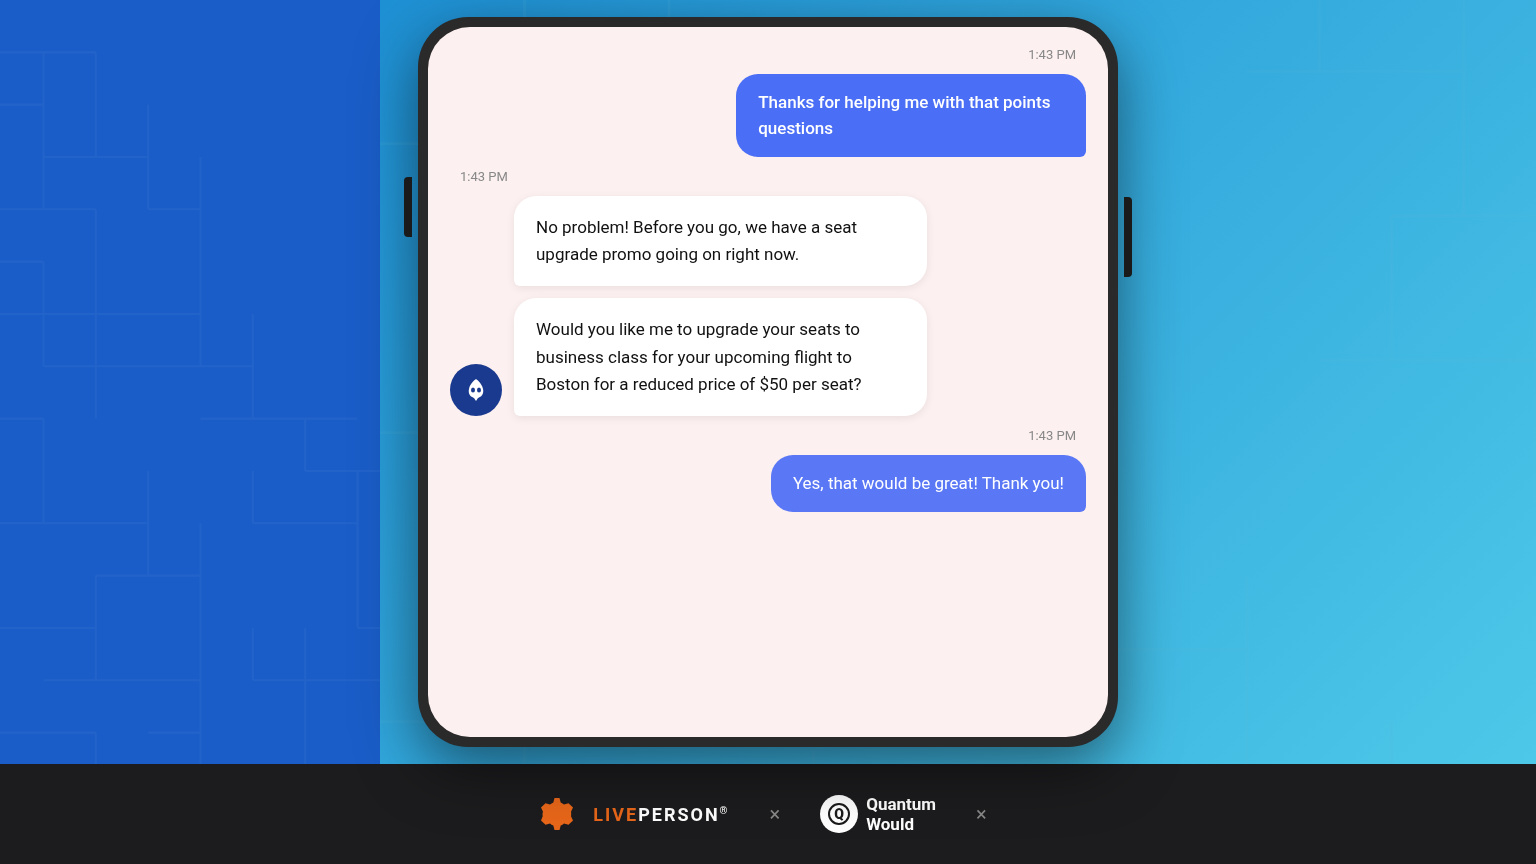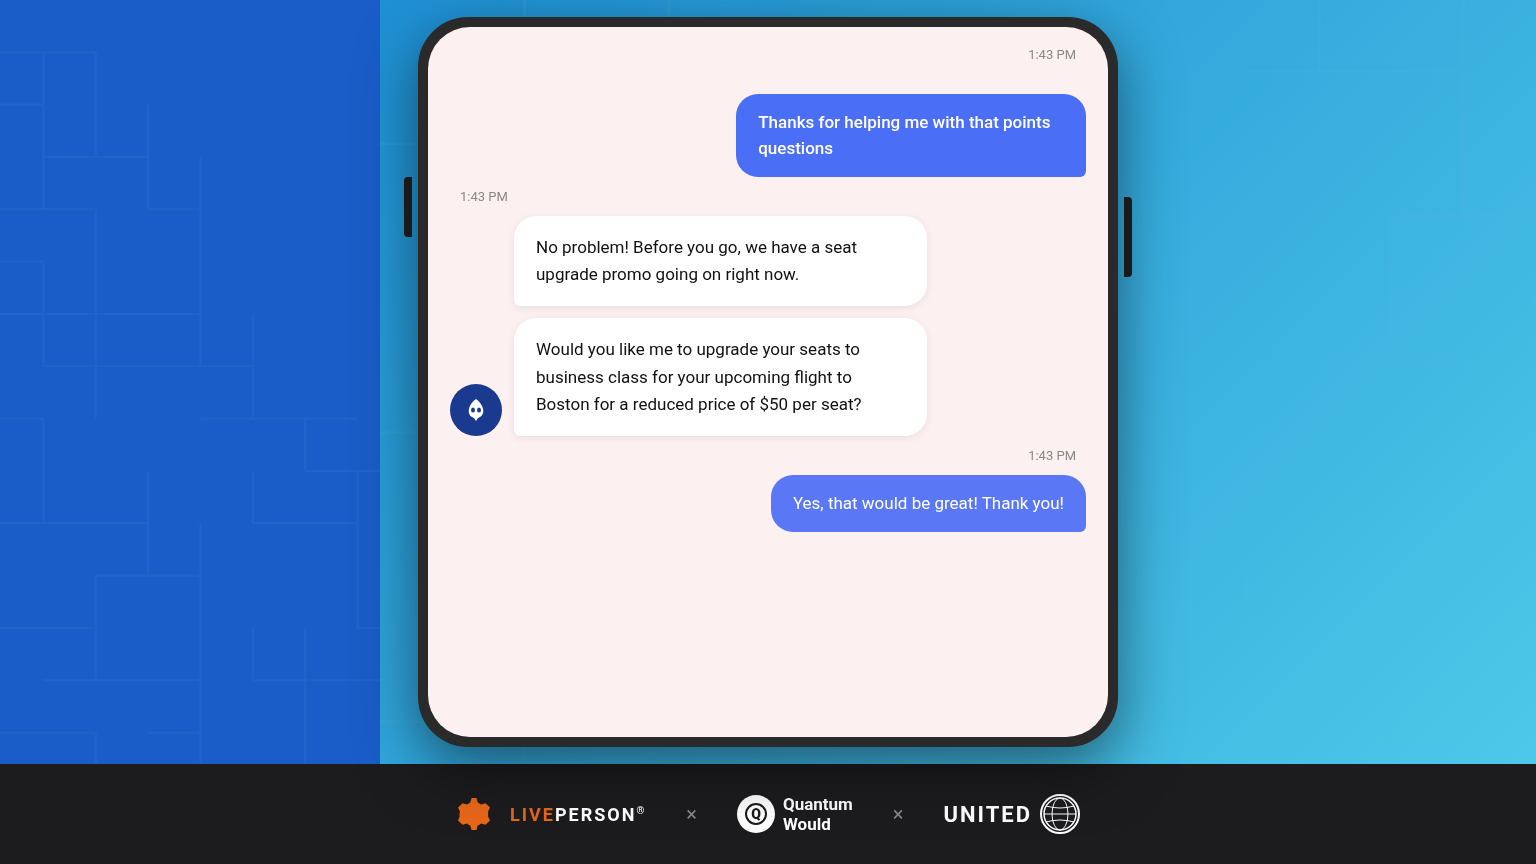--- a/index.html
+++ b/index.html
@@ -132,21 +132,20 @@
 
     .bubble-user {
       background: #4a6ef5;
       color: white;
       border-radius: 22px 22px 6px 22px;
       padding: 16px 22px;
       max-width: 55%;
       font-size: 17px;
       line-height: 1.5;
       font-weight: 500;
-      margin-top: 20px;
     }
 
     
     .message-row-left {
       display: flex;
       justify-content: flex-start;
       align-items: flex-end;
       gap: 12px;
     }
 
@@ -461,26 +460,14 @@
       </svg>
     </div>
     <div class="qm-text">
       <div>Quantum</div>
       <div>Would</div>
     </div>
   </div>
 
   <div class="footer-separator">×</div>
 
-  <div class="united-logo">
-    <div class="united-text">UNITED</div>
-    <div class="united-globe">
-      <svg width="36" height="36" viewBox="0 0 36 36">
-        <circle cx="18" cy="18" r="16" fill="none" stroke="white" stroke-width="1.5"></circle>
-        <ellipse cx="18" cy="18" rx="8" ry="16" fill="none" stroke="white" stroke-width="1"></ellipse>
-        <line x1="2" y1="18" x2="34" y2="18" stroke="white" stroke-width="1"></line>
-        <path d="M4 10 Q18 14 32 10" fill="none" stroke="white" stroke-width="1"></path>
-        <path d="M4 26 Q18 22 32 26" fill="none" stroke="white" stroke-width="1"></path>
-      </svg>
-    </div>
-  </div>
 
 </div>
 
 </body></html>

